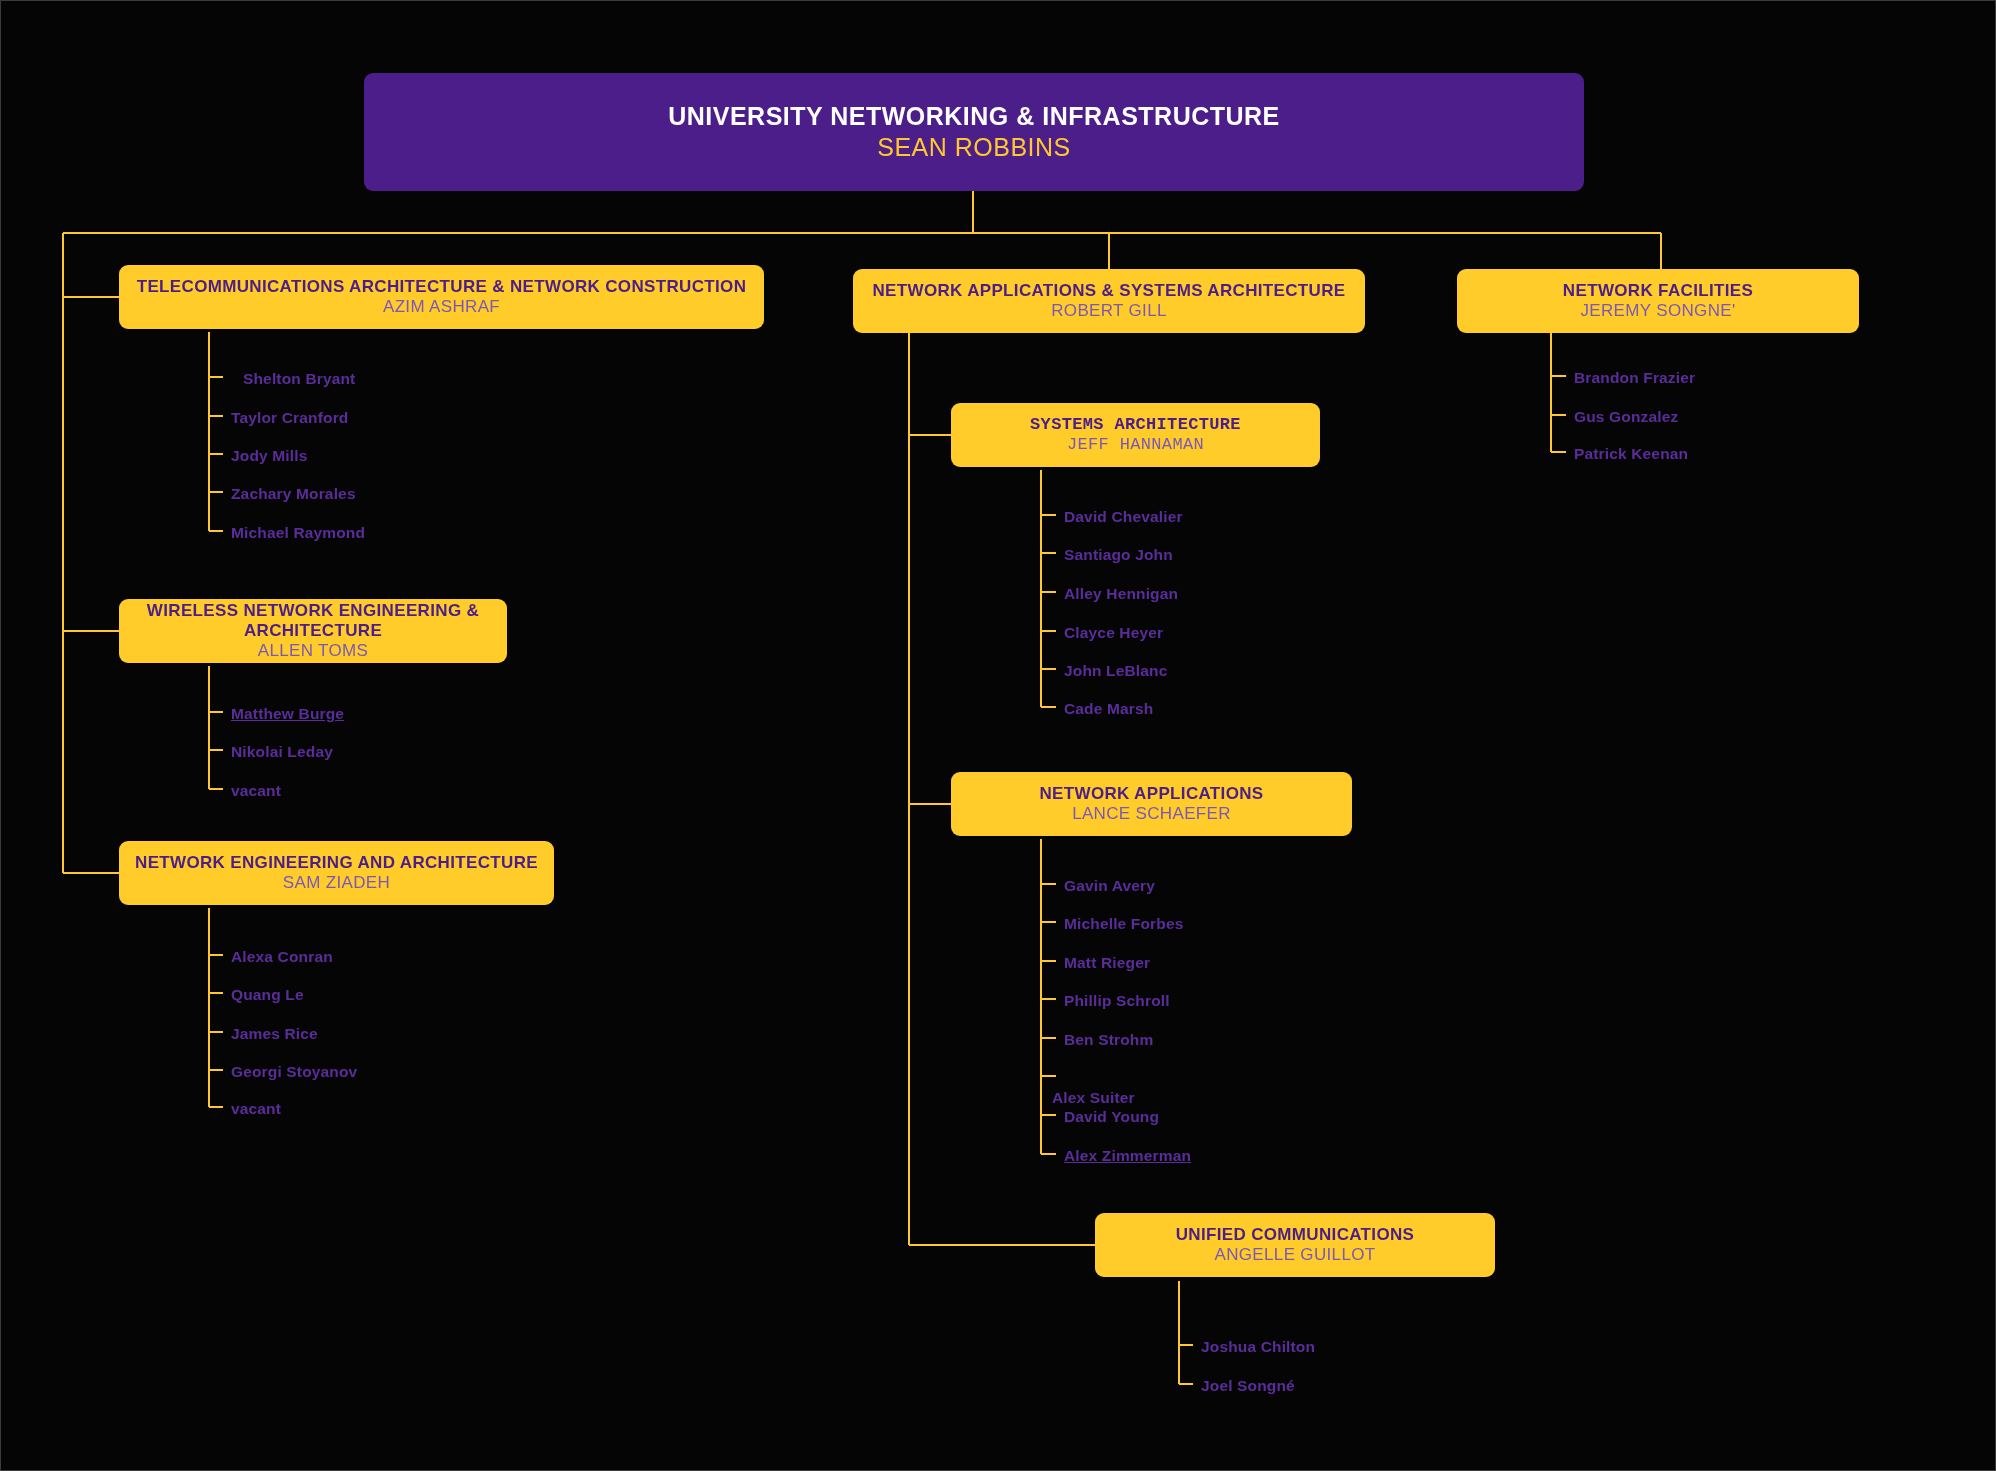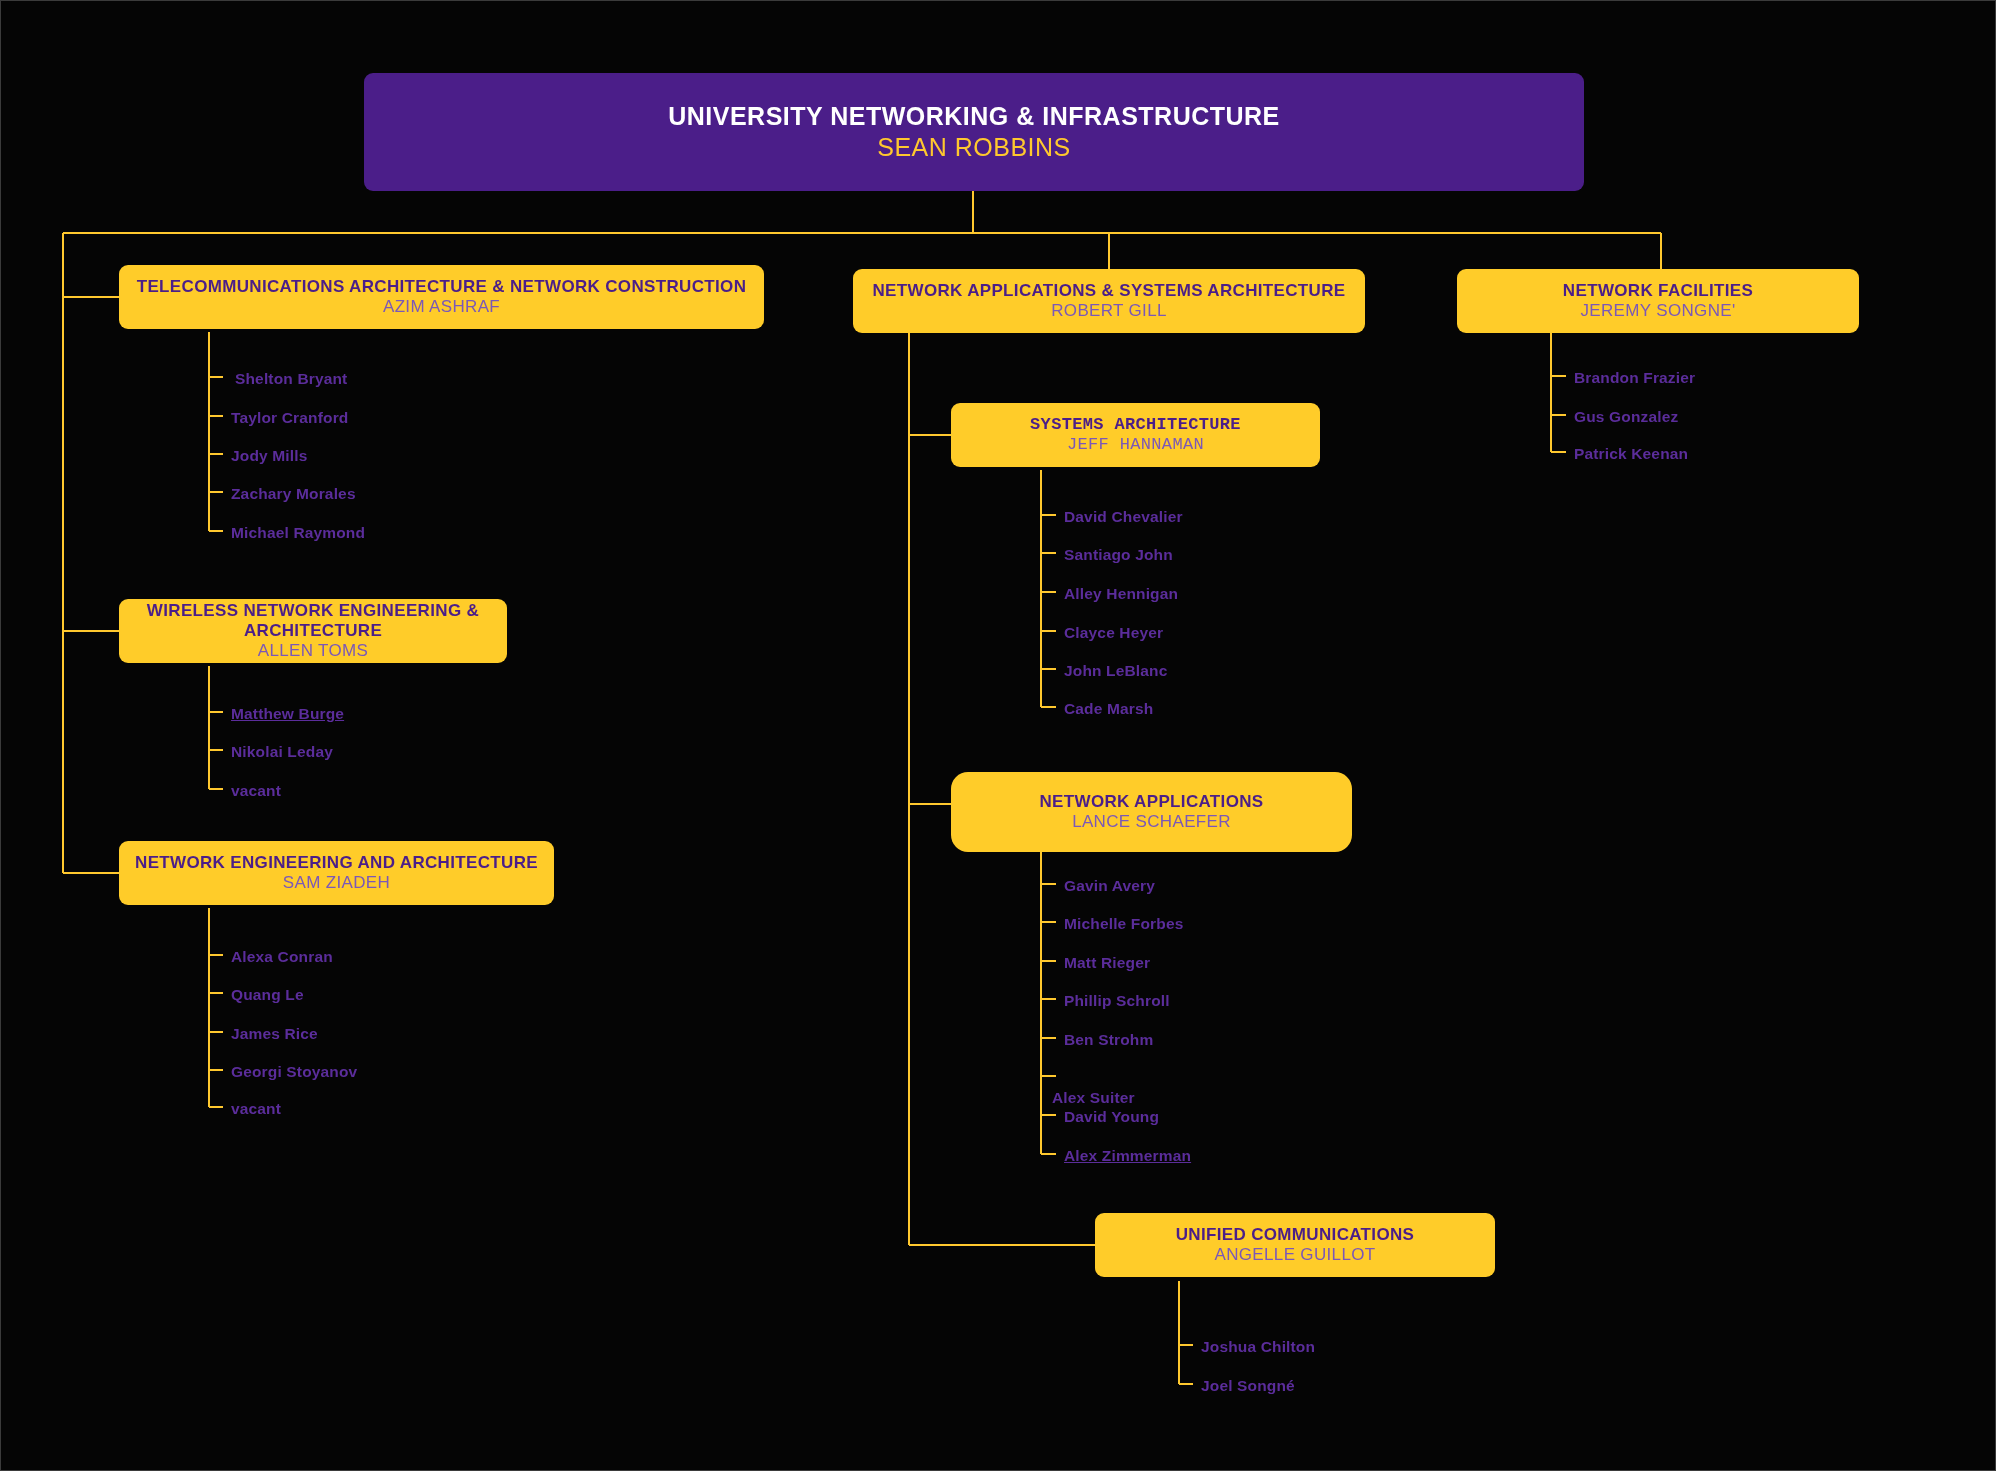--- a/index.html
+++ b/index.html
@@ -157,21 +157,21 @@
 
   <div class="node root" style="left:363px; top:72px; width:1220px; height:118px;">
     <div class="ttl">UNIVERSITY NETWORKING &amp; INFRASTRUCTURE</div>
     <div class="person">SEAN ROBBINS</div>
   </div>
 
   <div class="node unit" style="left:118px; top:264px; width:645px; height:64px;">
     <div class="ttl">TELECOMMUNICATIONS ARCHITECTURE &amp; NETWORK CONSTRUCTION</div>
     <div class="person">AZIM ASHRAF</div>
   </div>
-  <div class="leaf" style="left:234px; top:370px;">Shelton Bryant</div>
+  <div class="leaf" style="left:242px; top:370px;">Shelton Bryant</div>
   <div class="leaf" style="left:230px; top:409px;">Taylor Cranford</div>
   <div class="leaf" style="left:230px; top:447px;">Jody Mills</div>
   <div class="leaf" style="left:230px; top:485px;">Zachary Morales</div>
   <div class="leaf" style="left:230px; top:524px;">Michael Raymond</div>
 
   <div class="node unit" style="left:118px; top:598px; width:388px; height:64px;">
     <div class="ttl">WIRELESS NETWORK ENGINEERING &amp; ARCHITECTURE</div>
     <div class="person">ALLEN TOMS</div>
   </div>
   <div class="leaf" style="left:230px; top:705px;text-decoration:underline;">Matthew Burge</div>
@@ -197,21 +197,21 @@
     <div class="ttl">SYSTEMS ARCHITECTURE</div>
     <div class="person">JEFF HANNAMAN</div>
   </div>
   <div class="leaf" style="left:1063px; top:508px;">David Chevalier</div>
   <div class="leaf" style="left:1063px; top:546px;">Santiago John</div>
   <div class="leaf" style="left:1063px; top:585px;">Alley Hennigan</div>
   <div class="leaf" style="left:1063px; top:624px;">Clayce Heyer</div>
   <div class="leaf" style="left:1063px; top:662px;">John LeBlanc</div>
   <div class="leaf" style="left:1063px; top:700px;">Cade Marsh</div>
 
-  <div class="node unit" style="left:950px; top:771px; width:401px; height:80px;border-radius:17px;">
+  <div class="node unit" style="left:950px; top:771px; width:401px; height:64px;">
     <div class="ttl">NETWORK APPLICATIONS</div>
     <div class="person">LANCE SCHAEFER</div>
   </div>
   <div class="leaf" style="left:1063px; top:877px;">Gavin Avery</div>
   <div class="leaf" style="left:1063px; top:915px;">Michelle Forbes</div>
   <div class="leaf" style="left:1063px; top:954px;">Matt Rieger</div>
   <div class="leaf" style="left:1063px; top:992px;">Phillip Schroll</div>
   <div class="leaf" style="left:1063px; top:1031px;">Ben Strohm</div>
   <div class="leaf" style="left:1051px; top:1069px;margin-top:20px;">Alex Suiter</div>
   <div class="leaf" style="left:1063px; top:1108px;">David Young</div>

